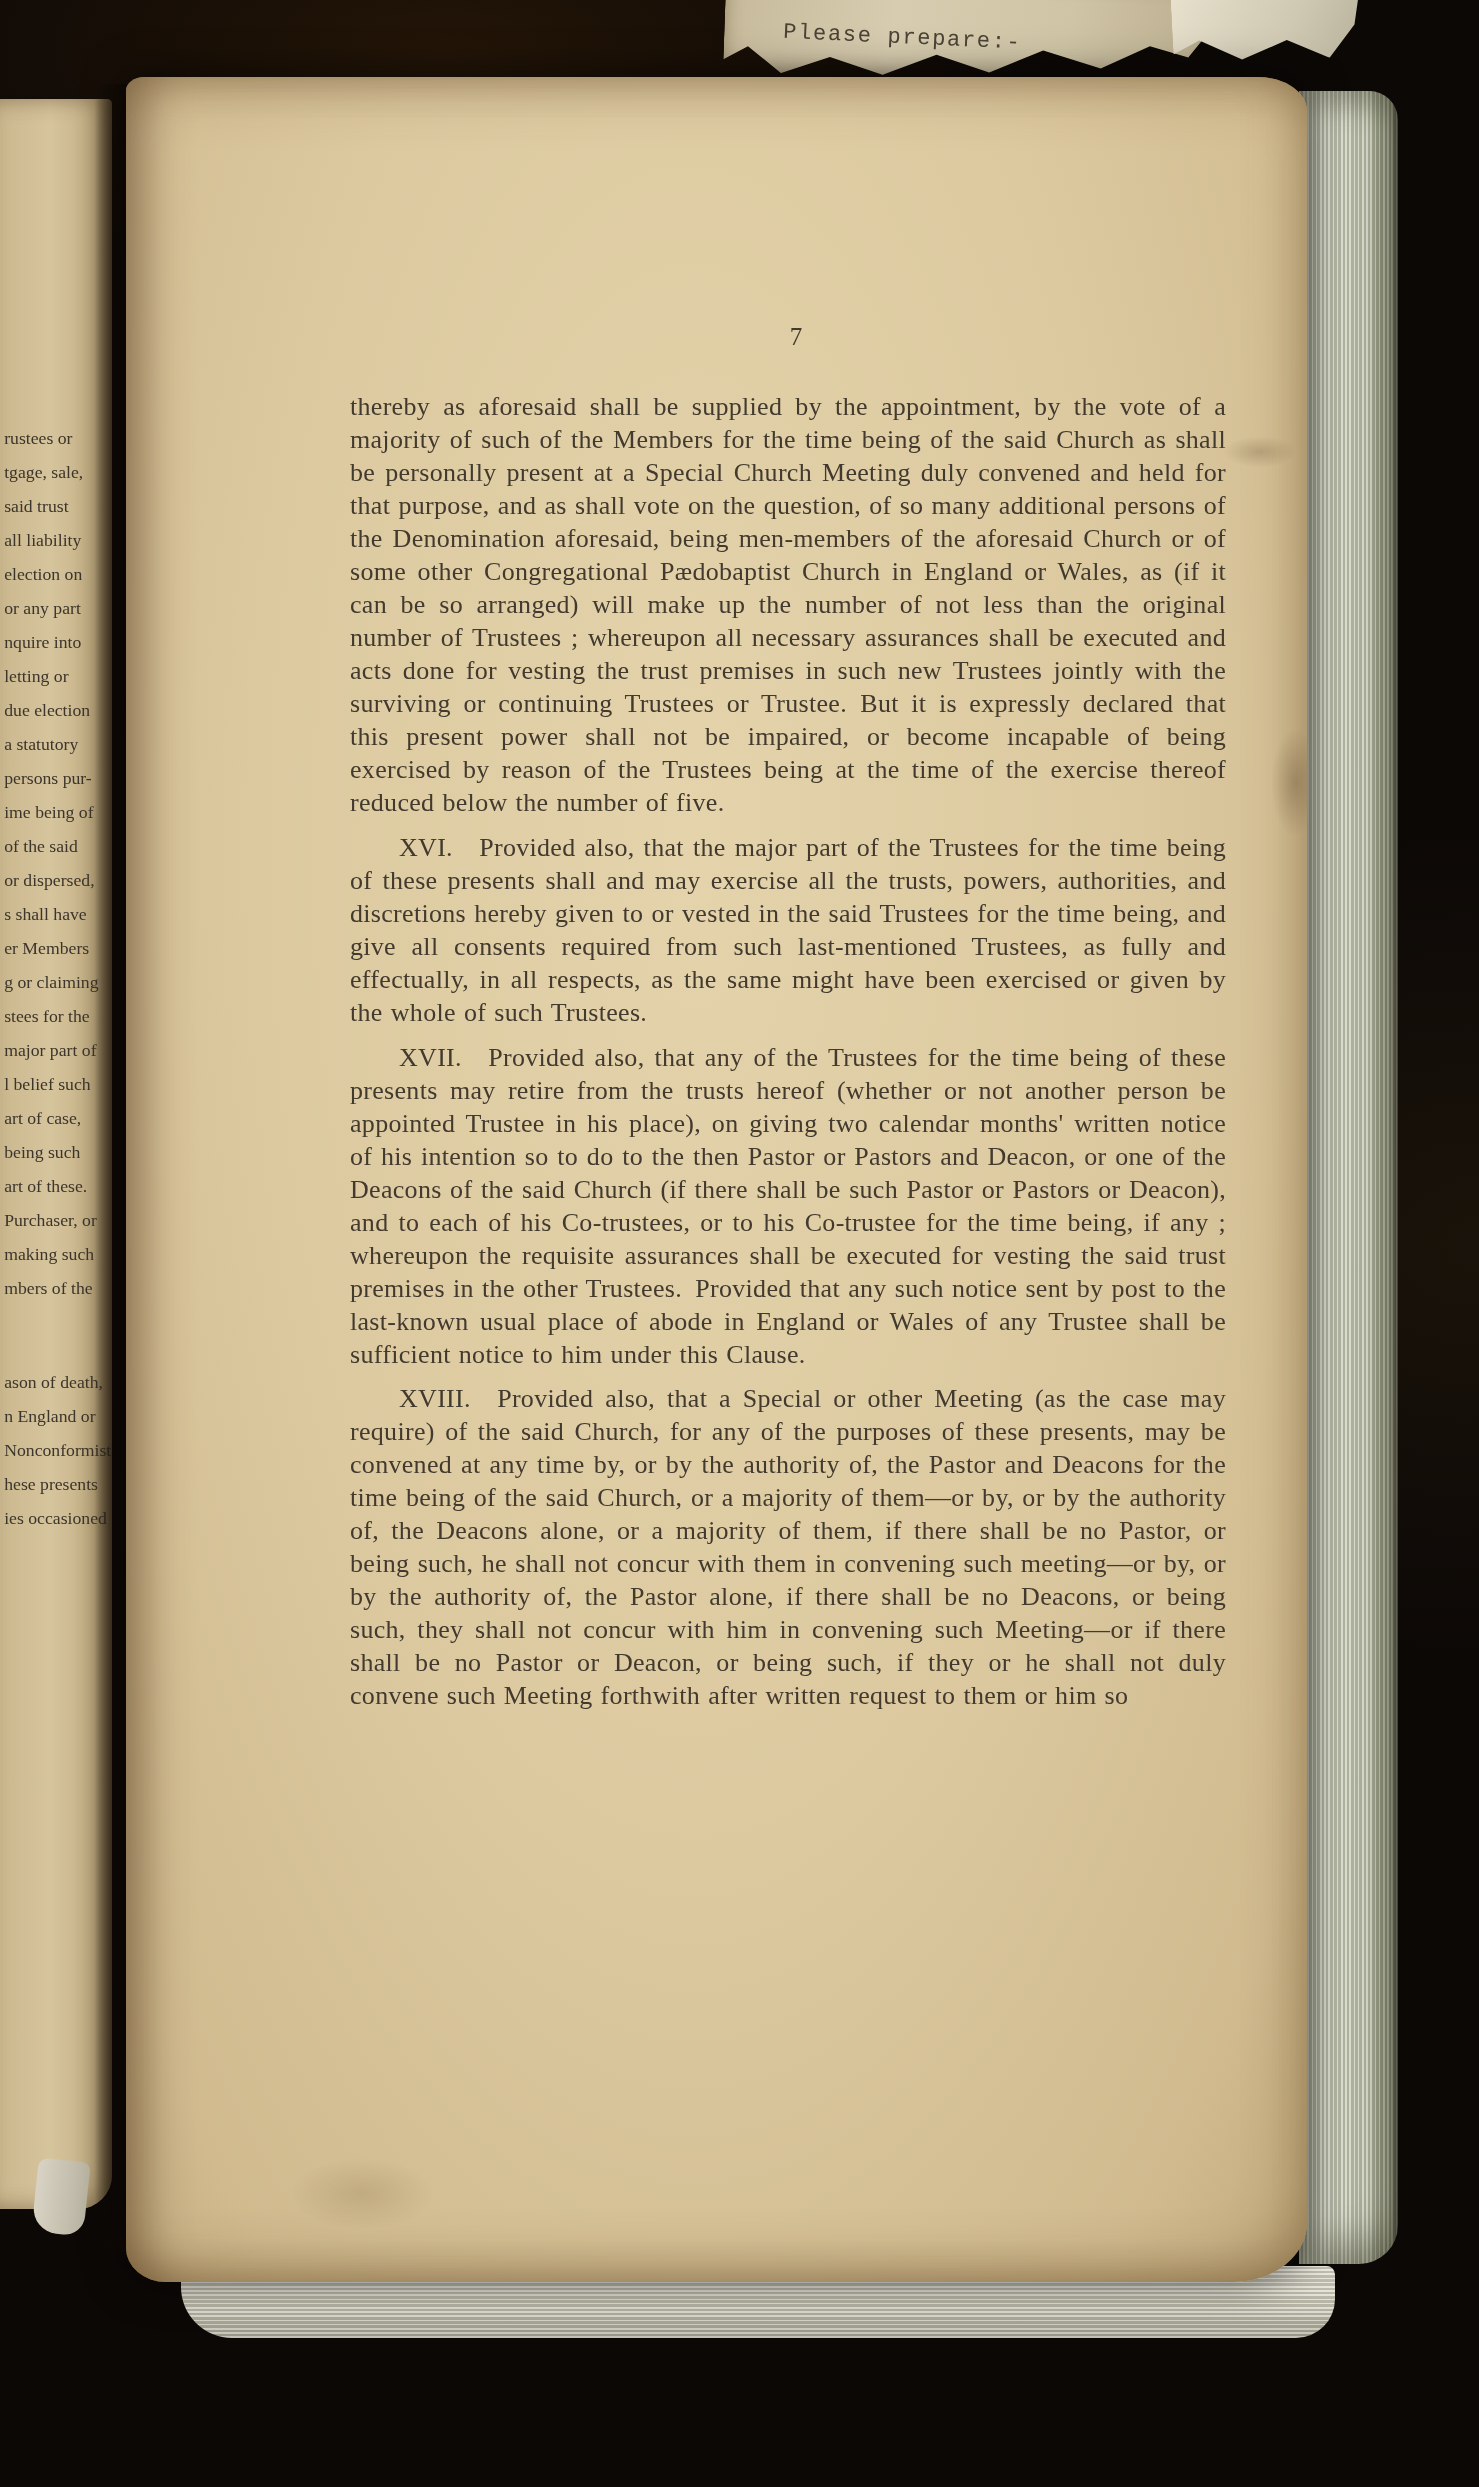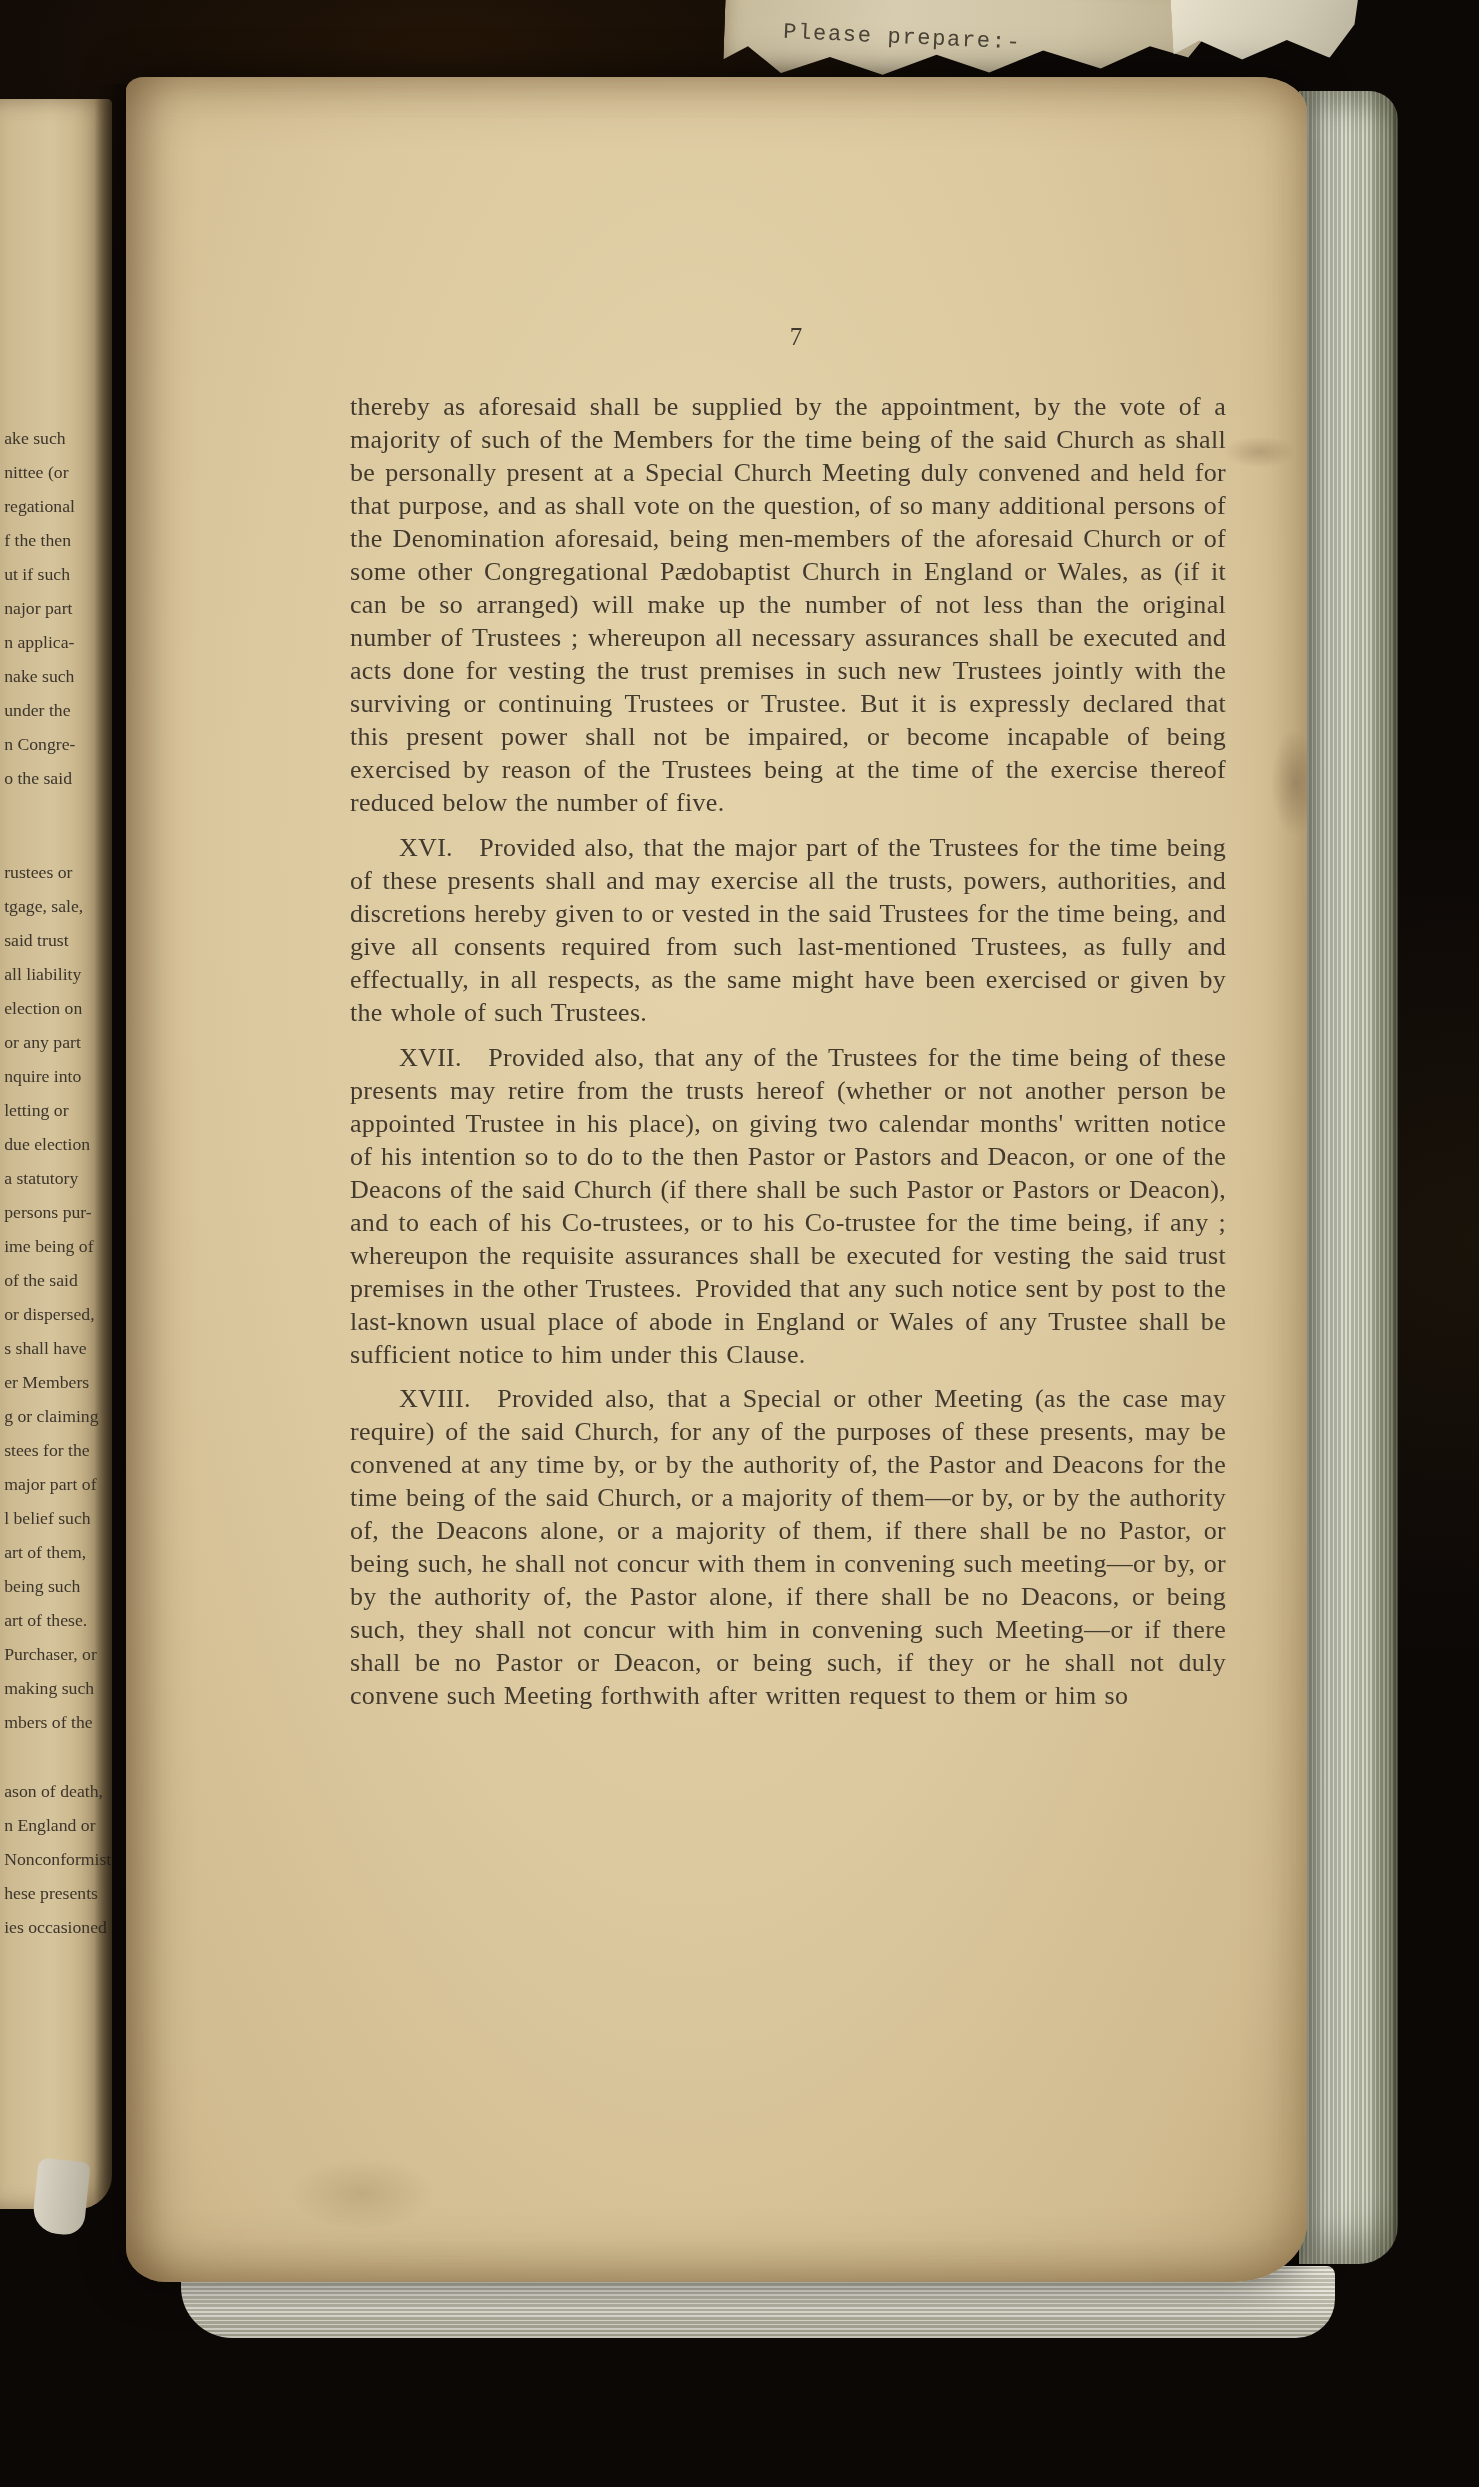--- a/index.html
+++ b/index.html
@@ -172,33 +172,20 @@
 <div class="scene">
 
   <div class="slip">
     <span class="slip-text">Please prepare:-</span>
   </div>
 
   <div class="paper-scrap"></div>
 
   <div class="left-page">
     <div class="frag-col">
-        <div class="frag-group">
-          <div class="frag-line">ake such</div>
-          <div class="frag-line">nittee (or</div>
-          <div class="frag-line">regational</div>
-          <div class="frag-line">f the then</div>
-          <div class="frag-line">ut if such</div>
-          <div class="frag-line">najor part</div>
-          <div class="frag-line">n applica-</div>
-          <div class="frag-line">nake such</div>
-          <div class="frag-line">under the</div>
-          <div class="frag-line">n Congre-</div>
-          <div class="frag-line">o the said</div>
-        </div>
         <div class="frag-group">
           <div class="frag-line">rustees or</div>
           <div class="frag-line">tgage, sale,</div>
           <div class="frag-line">said trust</div>
           <div class="frag-line">all liability</div>
           <div class="frag-line">election on</div>
           <div class="frag-line">or any part</div>
           <div class="frag-line">nquire into</div>
           <div class="frag-line">letting or</div>
           <div class="frag-line">due election</div>
@@ -206,21 +193,21 @@
           <div class="frag-line">persons pur-</div>
           <div class="frag-line">ime being of</div>
           <div class="frag-line">of the said</div>
           <div class="frag-line">or dispersed,</div>
           <div class="frag-line">s shall have</div>
           <div class="frag-line">er Members</div>
           <div class="frag-line">g or claiming</div>
           <div class="frag-line">stees for the</div>
           <div class="frag-line">major part of</div>
           <div class="frag-line">l belief such</div>
-          <div class="frag-line">art of them,</div>
+          <div class="frag-line">art of case,</div>
           <div class="frag-line">being such</div>
           <div class="frag-line">art of these.</div>
           <div class="frag-line">Purchaser, or</div>
           <div class="frag-line">making such</div>
           <div class="frag-line">mbers of the</div>
         </div>
         <div class="frag-group">
           <div class="frag-line">ason of death,</div>
           <div class="frag-line">n England or</div>
           <div class="frag-line">Nonconformist</div>

